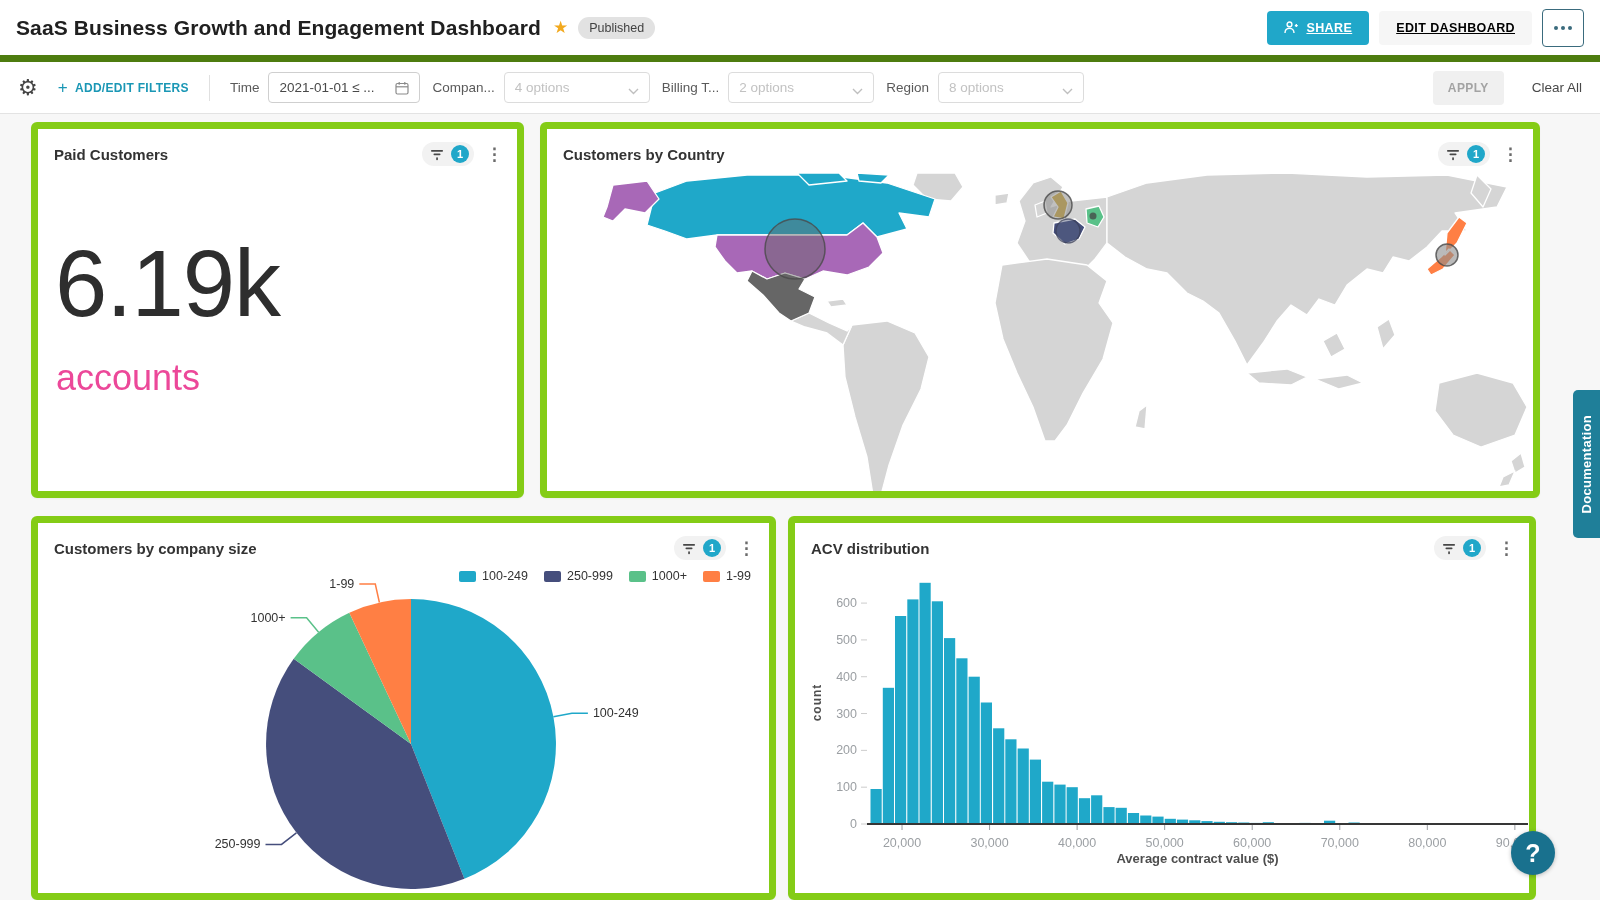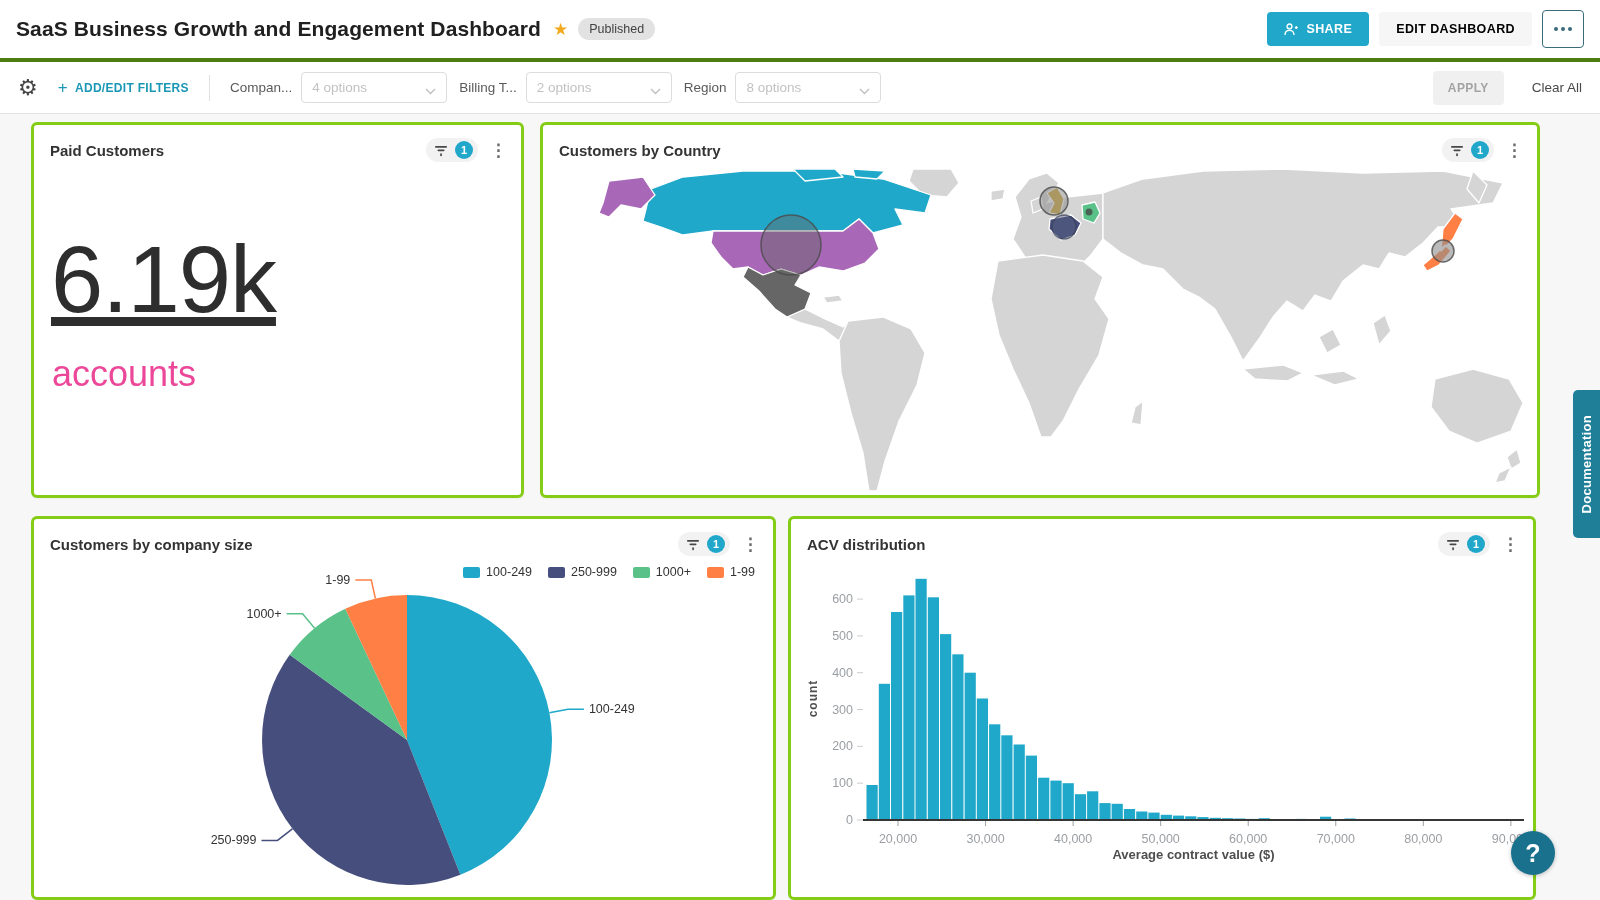--- a/index.html
+++ b/index.html
@@ -1,27 +1,27 @@
 <!DOCTYPE html>
 <html><head>
 <meta charset="utf-8">
 <style>
   html,body{margin:0;padding:0;background:#F7F7F7;}
   .stage{position:relative;width:1600px;height:900px;overflow:hidden;
          font-family:"Liberation Sans",sans-serif;background:#F7F7F7;color:#333;}
 
   
   .app-header{position:absolute;top:0;left:0;width:1600px;height:62px;background:#fff;
-              border-bottom:4px solid #4d7c0f;display:flex;align-items:center;padding:0 16px;box-sizing:border-box;}
+              border-bottom:7px solid #4d7c0f;display:flex;align-items:center;padding:0 16px;box-sizing:border-box;}
   .dash-title{font-size:21px;font-weight:700;color:#202020;letter-spacing:.1px;}
   .fav-star{font-size:17px;color:#F2A91E;margin:0 10px 0 12px;cursor:pointer;}
   .pub-badge{background:#E2E2E2;color:#424242;font-size:12.5px;padding:4px 11px;border-radius:12px;}
   .hdr-right{margin-left:auto;display:flex;align-items:center;gap:10px;}
   .btn{display:inline-flex;align-items:center;gap:8px;border-radius:4px;font-size:12.5px;
-       font-weight:700;letter-spacing:.4px;padding:10px 17px;cursor:pointer;user-select:none;}
+       font-weight:700;letter-spacing:.4px;padding:10px 17px;cursor:pointer;user-select:none;text-decoration:underline;}
   .btn-share{background:#20A7C9;color:#fff;}
   .btn-edit{background:#F6F6F6;color:#000000;}
   .btn-more{width:40px;height:36px;background:#fff;border:1.5px solid #3A6B7D;border-radius:4px;
             display:flex;align-items:center;justify-content:center;gap:3px;padding:0;cursor:pointer;}
   .btn-more i{width:4px;height:4px;border-radius:50%;background:#3A6B7D;display:block;}
 
   
   .filter-bar{position:absolute;top:62px;left:0;width:1600px;height:52px;background:#fff;
               border-bottom:1px solid #E3E3E3;display:flex;align-items:center;padding:0 18px;box-sizing:border-box;gap:12px;}
   .gear{font-size:22px;color:#444;cursor:pointer;line-height:1;}
@@ -32,36 +32,36 @@
   .flabel{color:#5A5A5A;font-size:13.5px;white-space:nowrap;}
   .fbox{display:flex;align-items:center;justify-content:space-between;border:1px solid #CFCFCF;border-radius:4px;
         padding:7px 10px;font-size:13.5px;color:#484848;width:124px;background:#fff;cursor:pointer;}
   .fbox.placeholder{color:#C2C2C2;border-color:#DCDCDC;align-items:flex-end;}
   .fbar-right{margin-left:auto;display:flex;align-items:center;gap:28px;}
   .btn-apply{background:#F0F0F0;color:#A3A3A3;font-weight:700;font-size:12px;letter-spacing:.4px;
              border-radius:4px;padding:10px 15px;cursor:pointer;}
   .clear-all{color:#484848;font-size:13.5px;cursor:pointer;}
 
   
-  .card{position:absolute;background:#fff;border:3px solid #84cc16;border-radius:6px;
+  .card{position:absolute;background:#fff;border:7px solid #84cc16;border-radius:6px;
         box-shadow:0 1px 2px rgba(0,0,0,.04);box-sizing:border-box;overflow:hidden;}
   .card-paid{left:31px;top:122px;width:493px;height:376px;}
   .card-map{left:540px;top:122px;width:1000px;height:376px;}
   .card-pie{left:31px;top:516px;width:745px;height:384px;}
   .card-acv{left:788px;top:516px;width:748px;height:384px;}
   .whead{display:flex;align-items:center;justify-content:space-between;padding:12px 14px 6px 16px;height:26px;}
   .wtitle{font-size:15px;font-weight:700;color:#333;}
   .wtools{display:flex;align-items:center;}
   .fpill{display:inline-flex;align-items:center;gap:7px;background:#F2F2F2;border-radius:14px;padding:3px 5px 3px 8px;cursor:pointer;}
   .fbadge{width:18px;height:18px;border-radius:50%;background:#20A7C9;color:#fff;font-size:11px;font-weight:700;
           display:flex;align-items:center;justify-content:center;}
   .kebab{font-size:17px;color:#6B6B6B;margin-left:12px;cursor:pointer;font-weight:700;}
 
   
-  .bignum{font-size:94px;font-weight:400;color:#2E2E2E;line-height:1;margin:64px 0 0 17px;letter-spacing:-1px;text-decoration:underline;}
+  .bignum{font-size:94px;font-weight:400;color:#2E2E2E;line-height:1;margin:64px 0 0 17px;letter-spacing:-1px;}
   .bigunit{font-size:36px;color:#ec4899;margin:26px 0 0 18px;}
 
   
   .chart-svg{position:absolute;left:0;top:44px;}
   .pie-label{font-size:12.5px;fill:#333;font-family:"Liberation Sans",sans-serif;}
   .lg-row{position:absolute;top:46px;right:18px;display:flex;gap:16px;align-items:center;}
   .lg-item{display:inline-flex;align-items:center;gap:6px;font-size:12.5px;color:#333;cursor:pointer;}
   .lg-swatch{width:17px;height:11px;border-radius:2px;display:inline-block;}
 
   
@@ -105,20 +105,33 @@
   </div>
 
   <div class="filter-bar">
     <span class="gear">⚙</span>
     <span class="add-filters">
       <span class="plus">+</span>
       <span>ADD/EDIT FILTERS</span>
     </span>
     <span class="vdiv"></span>
 
+    <div class="fgroup">
+      <span class="flabel">Time</span>
+      <div class="fbox" style="width:130px">
+        <span>2021-01-01 ≤ ...</span>
+        <span style="display:inline-flex">
+          <svg width="14" height="14" viewBox="0 0 14 14">
+              <rect x="1" y="2.5" width="12" height="10.5" rx="1.5" fill="none" stroke="#8A8A8A" stroke-width="1.2"></rect>
+              <path d="M1 5.8 h12" stroke="#8A8A8A" stroke-width="1.2"></path>
+              <path d="M4.2 1 v2.8 M9.8 1 v2.8" stroke="#8A8A8A" stroke-width="1.2"></path>
+            </svg>
+        </span>
+      </div>
+    </div>
 
     <div class="fgroup">
       <span class="flabel">Compan...</span>
       <div class="fbox placeholder">
         <span>4 options</span>
         <span style="display:inline-flex">
             <svg width="11" height="7" viewBox="0 0 11 7">
               <path d="M1 1 L5.5 5.5 L10 1" fill="none" stroke="#BFBFBF" stroke-width="1.4"></path>
             </svg>
           </span>

